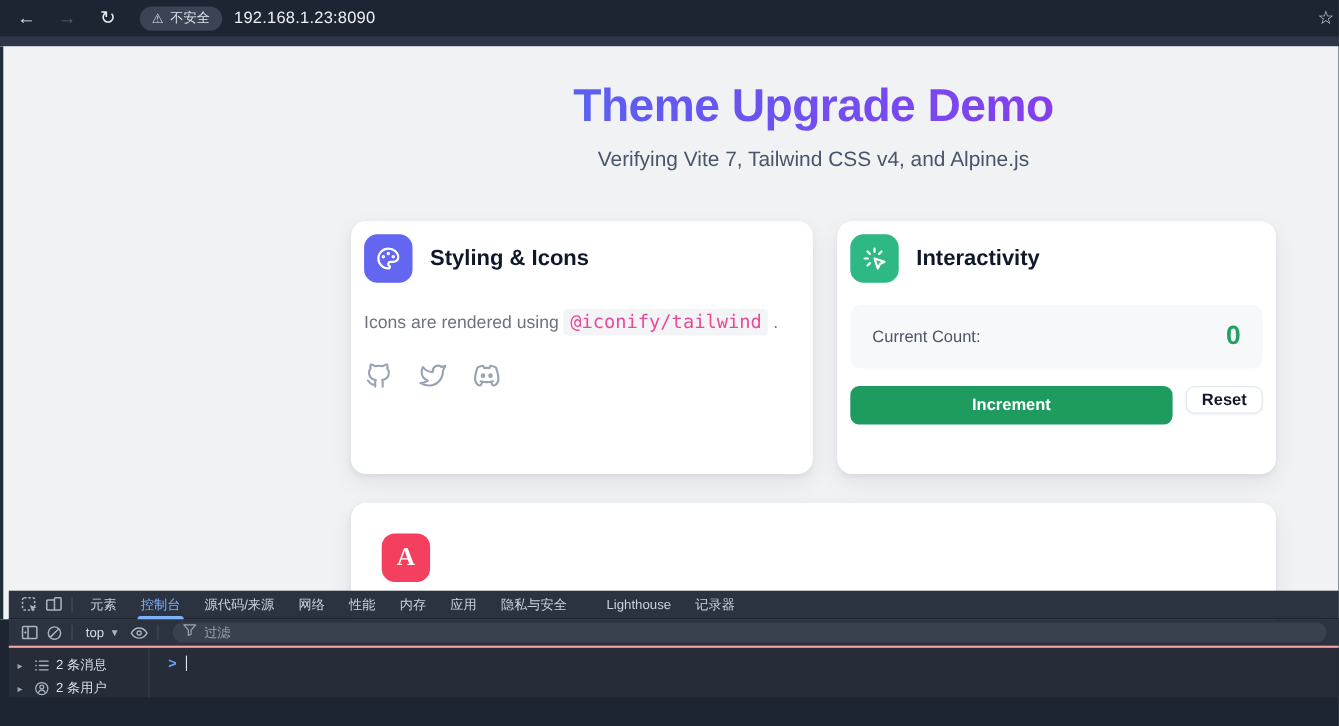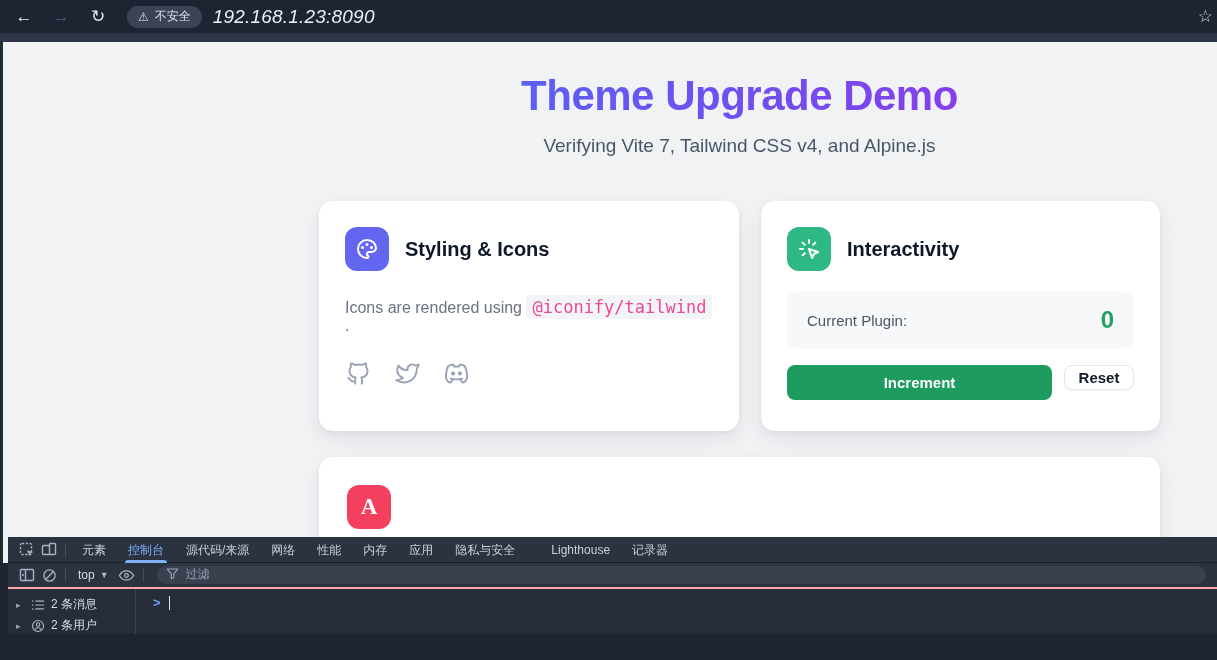--- a/index.html
+++ b/index.html
@@ -8,35 +8,35 @@
   .screen { position:relative; width:1217px; height:660px; overflow:hidden; }
 
   
   .topbar { height:33px; background:#1d2432; display:flex; align-items:center; padding:0 8px 0 12px; }
   .navbtn { width:24px; height:24px; display:flex; align-items:center; justify-content:center;
             font-size:17px; color:#e8eaed; margin-right:13px; border-radius:50%; }
   .navbtn.dim { color:#566075; }
   .sec-pill { display:flex; align-items:center; gap:6px; background:#3b4354; border-radius:12px;
               height:22px; padding:0 11px; margin-left:4px; color:#dde2ea; font-size:12px; }
   .sec-pill .warn { font-size:12px; line-height:1; }
-  .url-text { margin-left:11px; color:#eceff3; font-size:19px; letter-spacing:.2px;font-style:italic; }
+  .url-text { margin-left:11px; color:#eceff3; font-size:15px; letter-spacing:.2px; }
   .star-btn { margin-left:auto; margin-right:-4px; color:#d3d9e3; font-size:17px; }
   .subband { height:9px; background:#2e3546; }
 
   
   .page { position:relative; height:521px; background:#f1f2f4; overflow:hidden; }
   .page::before { content:""; position:absolute; left:0; top:0; width:3px; height:100%; background:#1e2e36; }
   .container { margin-left:319px; width:841px; }
   .page-title { padding-top:30px; text-align:center; font-size:42px; font-weight:bold; letter-spacing:-.5px;
                 background:linear-gradient(90deg,#4d6bf5 5%,#9333ea 95%);
                 -webkit-background-clip:text; background-clip:text; color:transparent; }
   .page-subtitle { text-align:center; margin-top:15px; font-size:19px; color:#47566b; }
 
   .cards-grid { margin-top:44px; display:grid; grid-template-columns:420px 1fr; gap:22px; }
-  .card { background:#fff; border-radius:14px; padding:26px;
+  .card { background:#fff; border-radius:14px; padding:12px;
           box-shadow:0 8px 20px rgba(15,23,42,.07), 0 2px 5px rgba(15,23,42,.05); }
   .card.row1 { height:230px; }
   .card-header { display:flex; align-items:center; gap:16px; }
   .icon-badge { width:44px; height:44px; border-radius:12px; display:flex; align-items:center; justify-content:center; flex:none; }
   .icon-badge.indigo { background:#6366f1; }
   .icon-badge.green  { background:#2eb884; }
   .icon-badge.rose   { background:#f43f5e; }
   .card-title { font-size:20px; font-weight:bold; color:#0f172a; }
 
   .desc { margin-top:26px; font-size:16px; color:#6b7280; }
@@ -70,21 +70,21 @@
                             border-radius:3px 3px 0 0; background:#7fb1f9; }
   .dt-tab.spaced { margin-left:14px; }
 
   .dt-toolbar { height:26px; background:#2b3340; border-bottom:2px solid #fca5a5;
                 display:flex; align-items:center; padding:0 19px 0 8px; }
   .ctx-select { display:flex; align-items:center; gap:5px; padding:0 7px; font-size:12px; color:#d6dde7; }
   .caret-down { font-size:9px; color:#a8b3c2; }
   .filter-box { flex:1; height:18px; margin-left:8px; background:#39414f; border-radius:9px;
                 display:flex; align-items:center; gap:7px; padding:0 9px; }
   .filter-box input { flex:1; background:transparent; border:none; outline:none; color:#bef264;
-                      font-size:12px; font-family:Liberation Mono, monospace; }
+                      font-size:12px; font-family:Liberation Sans, sans-serif; }
   .filter-box input::placeholder { color:#98a3b3; }
 
   .dt-body { height:45px; background:#262d39; display:flex; }
   .dt-sidebar { width:128px; border-right:1px solid #3a4250; padding-top:5px; flex:none; }
   .sb-row { display:flex; align-items:center; gap:6px; padding-left:8px; height:21px; font-size:12px; color:#d6dde7; }
   .sb-disclosure { font-size:9px; color:#9aa7b8; width:9px; }
   .sb-row svg { flex:none; color:#aab5c2; }
   .dt-main { flex:1; padding:7px 0 0 17px; display:flex; align-items:flex-start; }
   .prompt-chevron { color:#6ea0f8; font-size:13px; font-weight:bold; line-height:14px; }
   .text-caret { width:1.5px; height:14px; background:#e3e7ec; margin-left:8px; }
@@ -161,21 +161,21 @@
                   <path d="M12 3l0 3"></path>
                   <path d="M7.8 7.8l-2.2 -2.2"></path>
                   <path d="M16.2 7.8l2.2 -2.2"></path>
                   <path d="M7.8 16.2l-2.2 2.2"></path>
                 <path d="M12 12l9 3l-4 2l-2 4l-3 -9"></path>
               </svg>
             </div>
             <span class="card-title">Interactivity</span>
           </div>
           <div class="count-box">
-            <span class="count-label">Current Plugin:</span>
+            <span class="count-label">Current Count:</span>
             <span class="count-value">0</span>
           </div>
           <div class="btn-row">
             <button class="btn-increment">Increment</button>
             <button class="btn-reset">Reset</button>
           </div>
         </div>
       </div>
 
       <div class="card wide">

